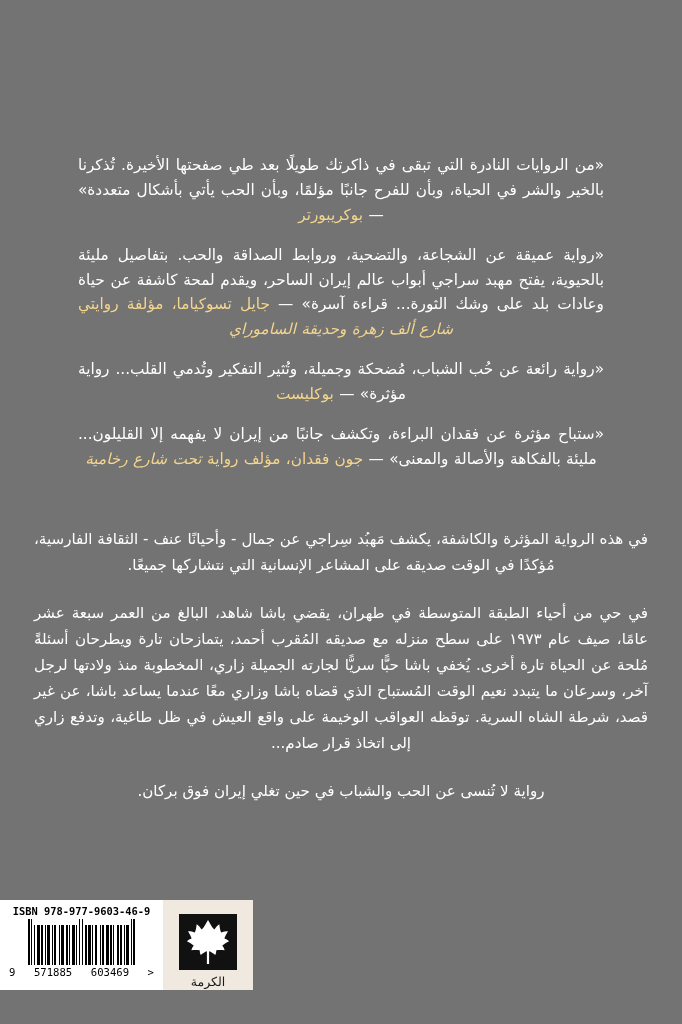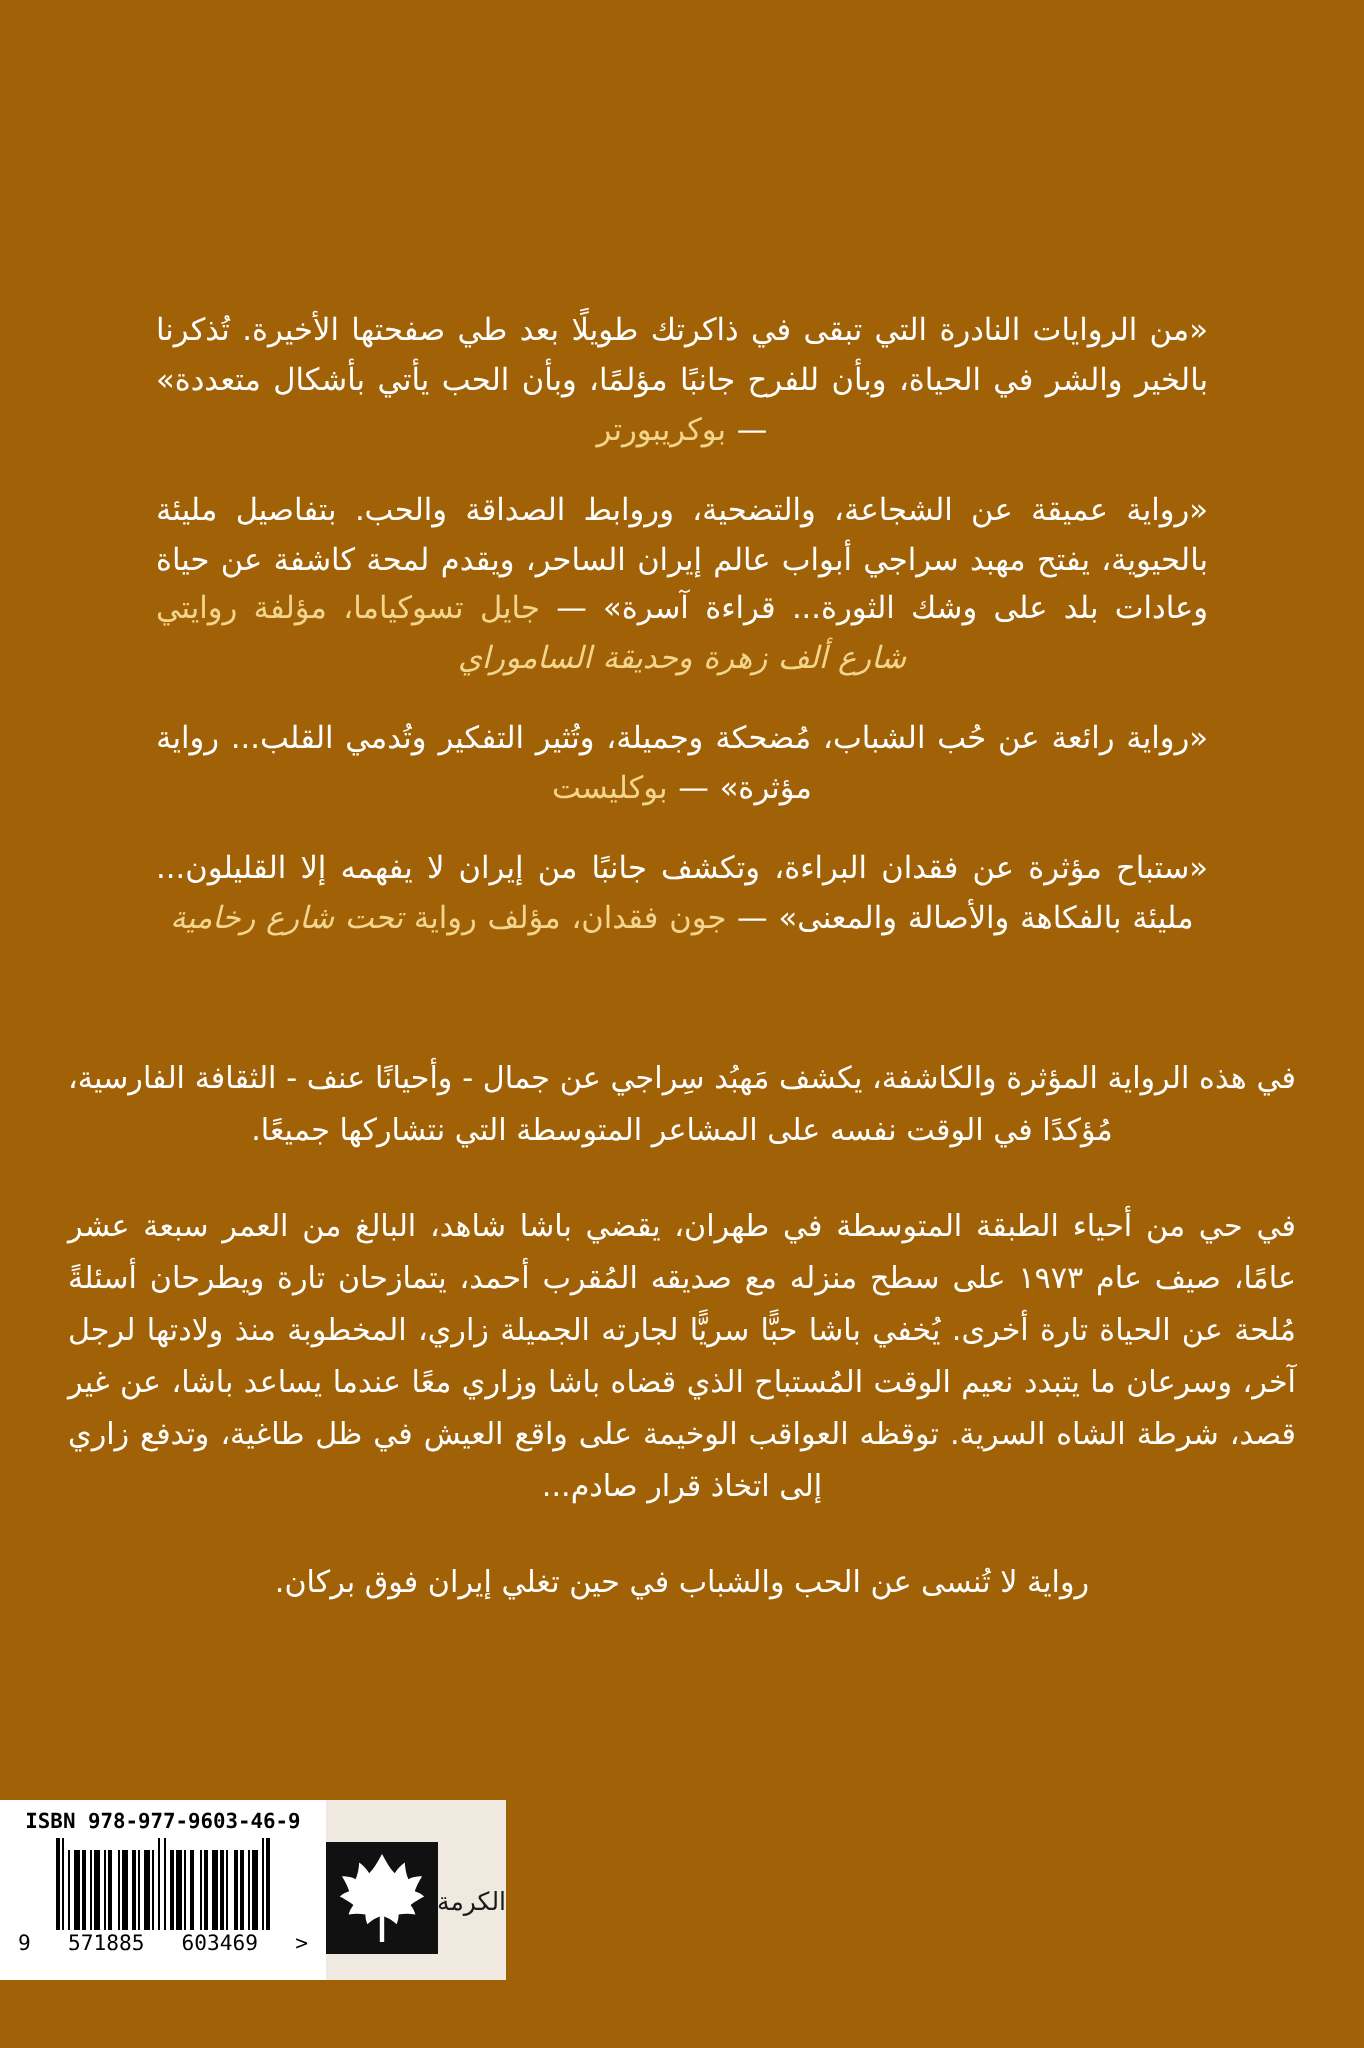--- a/index.html
+++ b/index.html
@@ -11,21 +11,21 @@
     width: 682px;
     height: 1024px;
     overflow: hidden;
     font-family: "DejaVu Sans", "Liberation Sans", sans-serif;
   }
 
   .cover {
     position: relative;
     width: 682px;
     height: 1024px;
-    background: #a16207;
+    background: #737373;
     box-sizing: border-box;
     overflow: hidden;
   }
 
   
   .blurbs {
     position: absolute;
     top: 138px;
     right: 78px;
     left: 78px;
@@ -83,21 +83,21 @@
     flex-direction: row-reverse;
     align-items: stretch;
     direction: ltr;
   }
 
   .logo-plate {
     background: #efe9e0;
     width: 90px;
     height: 90px;
     display: flex;
-    flex-direction: row;
+    flex-direction: column;
     align-items: center;
     justify-content: flex-end;
     padding-top: 7px;
     box-sizing: border-box;
     font-family: Liberation Serif, serif;
   }
   .logo-square {
     width: 58px;
     height: 56px;
     background: #111111;
@@ -168,21 +168,21 @@
     <p class="blurb"><span>«من الروايات النادرة التي تبقى في ذاكرتك طويلًا بعد طي صفحتها الأخيرة. تُذكرنا بالخير والشر في الحياة، وبأن للفرح جانبًا مؤلمًا، وبأن الحب يأتي بأشكال متعددة» — </span><span class="attrib">بوكريبورتر</span><span class="attrib-em"></span></p>
 
     <p class="blurb"><span>«رواية عميقة عن الشجاعة، والتضحية، وروابط الصداقة والحب. بتفاصيل مليئة بالحيوية، يفتح مهبد سراجي أبواب عالم إيران الساحر، ويقدم لمحة كاشفة عن حياة وعادات بلد على وشك الثورة... قراءة آسرة» — </span><span class="attrib">جايل تسوكياما، مؤلفة روايتي </span><span class="attrib-em">شارع ألف زهرة وحديقة الساموراي</span></p>
 
     <p class="blurb"><span>«رواية رائعة عن حُب الشباب، مُضحكة وجميلة، وتُثير التفكير وتُدمي القلب... رواية مؤثرة» — </span><span class="attrib">بوكليست</span><span class="attrib-em"></span></p>
 
     <p class="blurb"><span>«ستباح مؤثرة عن فقدان البراءة، وتكشف جانبًا من إيران لا يفهمه إلا القليلون... مليئة بالفكاهة والأصالة والمعنى» — </span><span class="attrib">جون فقدان، مؤلف رواية </span><span class="attrib-em">تحت شارع رخامية</span></p>
   </div>
 
   <div class="synopsis">
-    <p class="para">في هذه الرواية المؤثرة والكاشفة، يكشف مَهبُد سِراجي عن جمال - وأحيانًا عنف - الثقافة الفارسية، مُؤكدًا في الوقت نفسه على المشاعر المتوسطة التي نتشاركها جميعًا.</p>
+    <p class="para">في هذه الرواية المؤثرة والكاشفة، يكشف مَهبُد سِراجي عن جمال - وأحيانًا عنف - الثقافة الفارسية، مُؤكدًا في الوقت صديقه على المشاعر الإنسانية التي نتشاركها جميعًا.</p>
     <p class="para">في حي من أحياء الطبقة المتوسطة في طهران، يقضي باشا شاهد، البالغ من العمر سبعة عشر عامًا، صيف عام ١٩٧٣ على سطح منزله مع صديقه المُقرب أحمد، يتمازحان تارة ويطرحان أسئلةً مُلحة عن الحياة تارة أخرى. يُخفي باشا حبًّا سريًّا لجارته الجميلة زاري، المخطوبة منذ ولادتها لرجل آخر، وسرعان ما يتبدد نعيم الوقت المُستباح الذي قضاه باشا وزاري معًا عندما يساعد باشا، عن غير قصد، شرطة الشاه السرية. توقظه العواقب الوخيمة على واقع العيش في ظل طاغية، وتدفع زاري إلى اتخاذ قرار صادم...</p>
     <p class="para tagline">رواية لا تُنسى عن الحب والشباب في حين تغلي إيران فوق بركان.</p>
   </div>
 
   <div class="bottom-bar">
 
     <div class="logo-plate">
       <div class="logo-square">
         <svg width="44" height="46" viewBox="0 0 44 46" aria-hidden="true">
           <path fill="#ffffff" d="M22 1 C19.5 5.5 17.8 8.6 15.6 10.6

